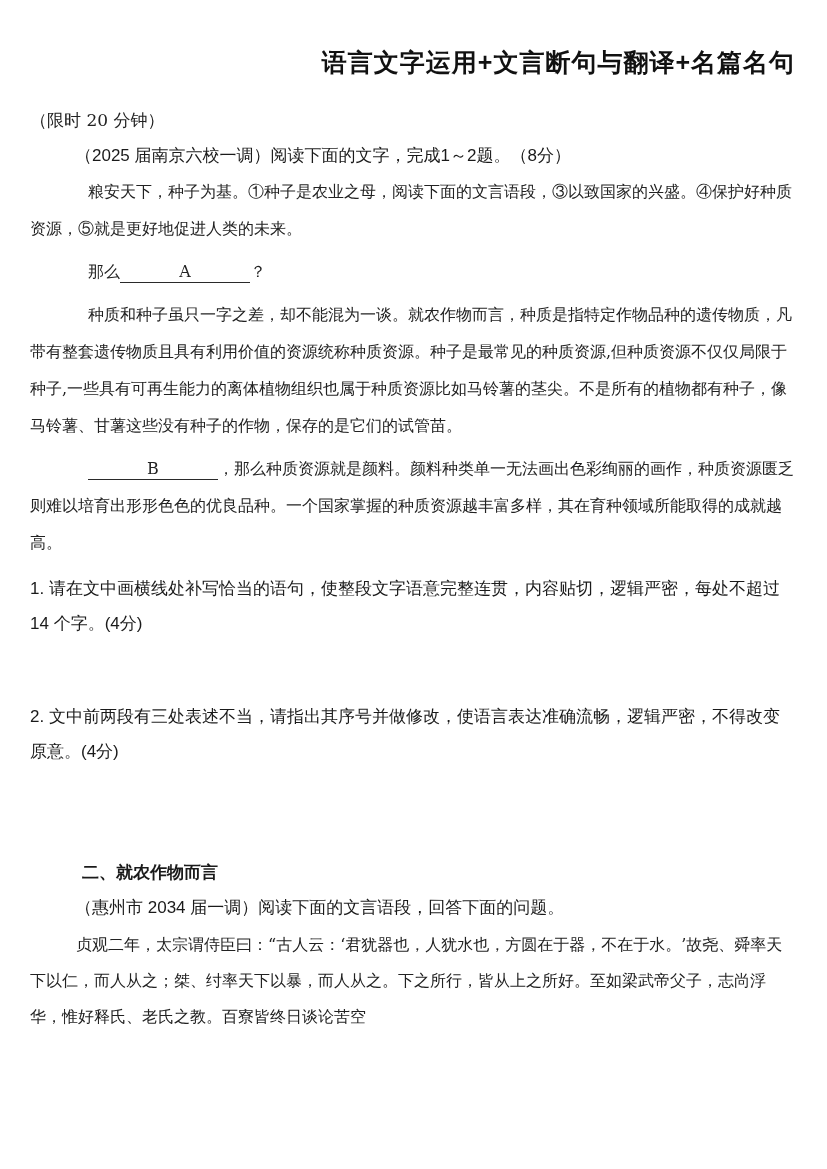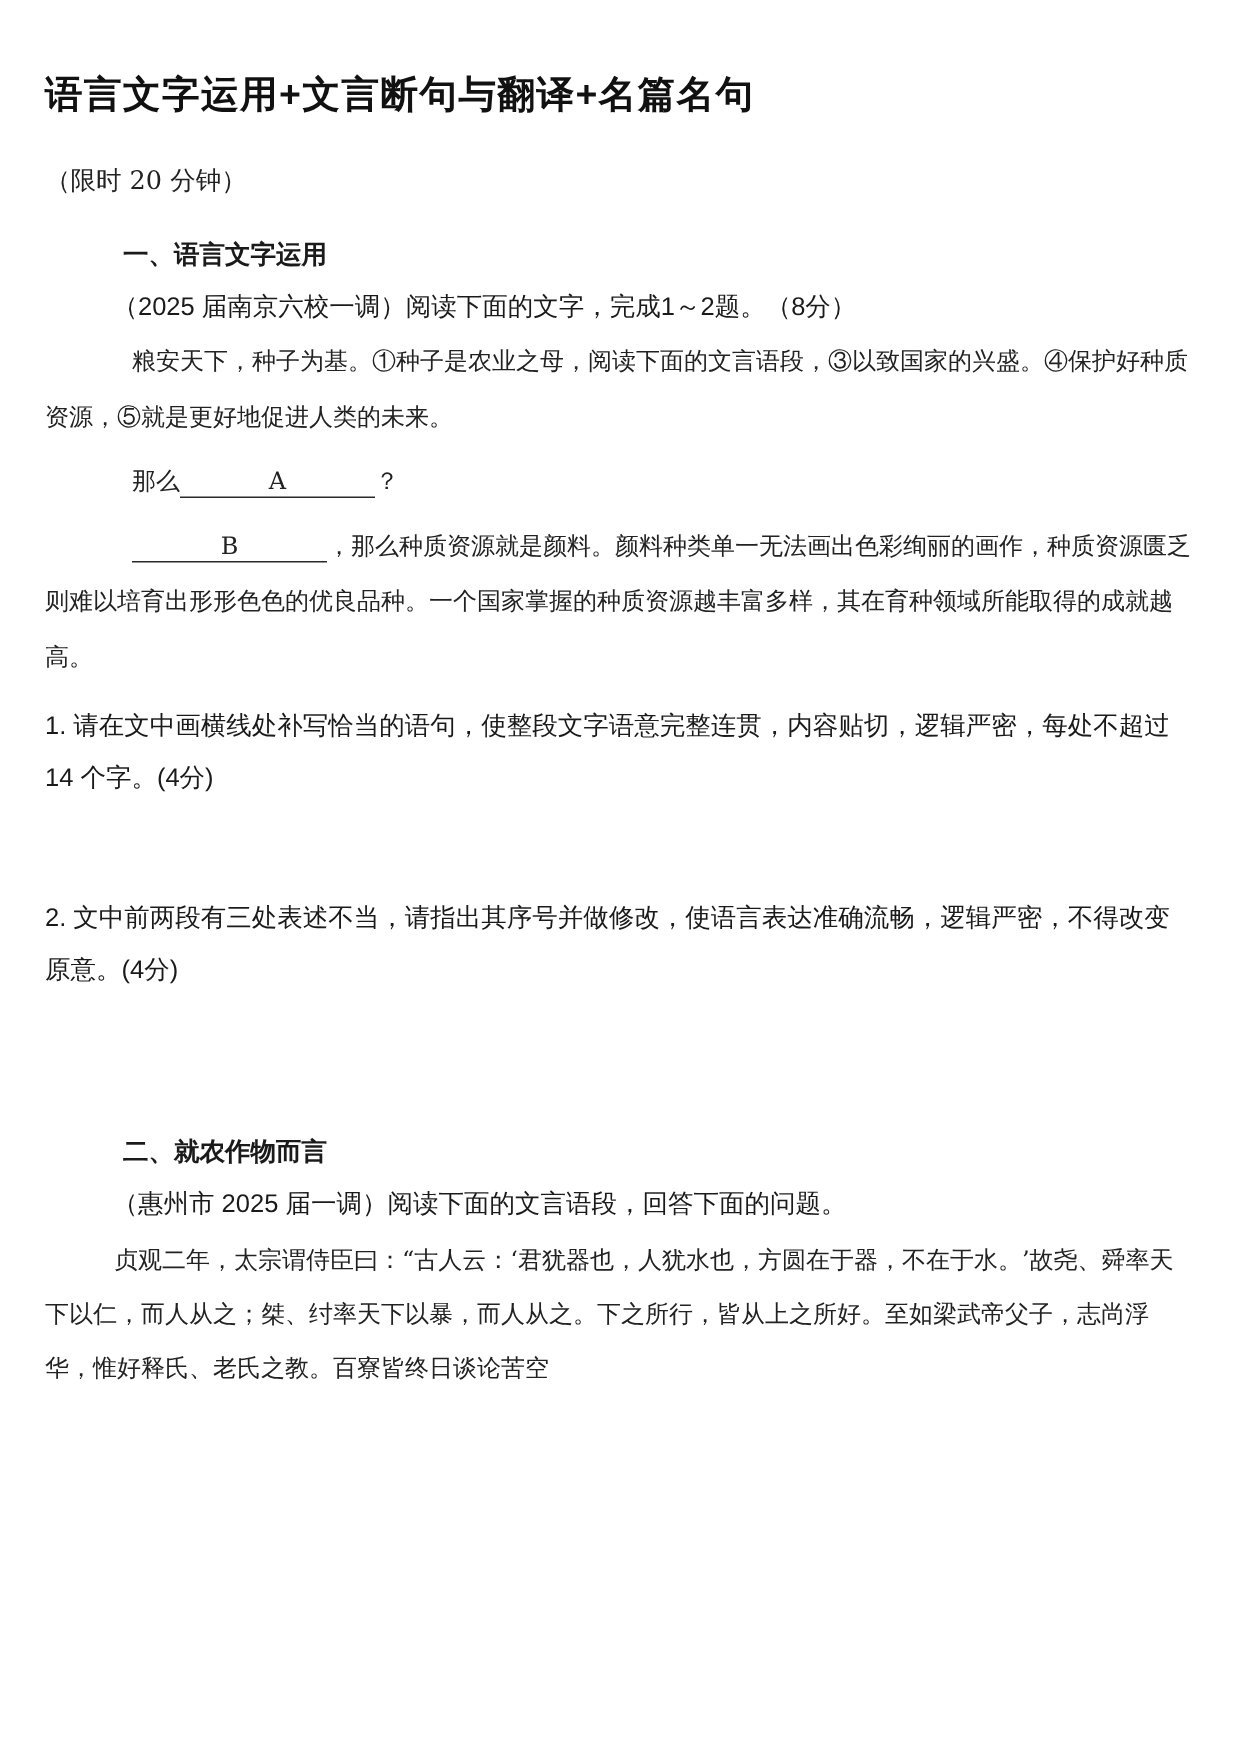--- a/index.html
+++ b/index.html
@@ -12,21 +12,21 @@
     width: 827px;
     min-height: 1169px;
     margin: 0 auto;
     background: #ffffff;
     color: #1f1f1f;
     box-sizing: border-box;
     padding: 46px 32px 40px 30px;
     font-family: "DejaVu Serif", serif;
   }
   .doc-title {
-    text-align: left;
+    text-align: right;
     font-family: "Liberation Sans", sans-serif;
     font-size: 25px;
     font-weight: 700;
     letter-spacing: 1px;
     color: #111;
     margin: 0 0 0 0;
   }
   .subtitle {
     font-size: 17px;
     margin-top: 30px;
@@ -80,45 +80,45 @@
 </style>
 </head>
 <body>
 
 <div class="page">
 
   <h1 class="doc-title">语言文字运用+文言断句与翻译+名篇名句</h1>
 
   <div class="subtitle">（限时 20 分钟）</div>
 
-  <div class="sec-heading">一、语言文字运用</div>
 
   <div class="intro">（2025 届南京六校一调）阅读下面的文字，完成1～2题。（8分）</div>
 
   <p class="para">粮安天下，种子为基。①种子是农业之母，阅读下面的文言语段，③以致国家的兴盛。④保护好种质资源，⑤就是更好地促进人类的未来。</p>
 
 
   <p class="para">
     <span>那么</span><span class="blank">A</span><span>？</span>
   </p>
 
+  <p class="para">种质和种子虽只一字之差，却不能混为一谈。就农作物而言，种质是指特定作物品种的遗传物质，凡带有整套遗传物质且具有利用价值的资源统称种质资源。种子是最常见的种质资源,但种质资源不仅仅局限于种子,一些具有可再生能力的离体植物组织也属于种质资源比如马铃薯的茎尖。不是所有的植物都有种子，像马铃薯、甘薯这些没有种子的作物，保存的是它们的试管苗。</p>
 
   <p class="para">
     <span class="blank">B</span><span>，那么种质资源就是颜料。颜料种类单一无法画出色彩绚丽的画作，种质资源匮乏则难以培育出形形色色的优良品种。一个国家掌握的种质资源越丰富多样，其在育种领域所能取得的成就越高。</span>
   </p>
 
   <p class="question">1. 请在文中画横线处补写恰当的语句，使整段文字语意完整连贯，内容贴切，逻辑严密，每处不超过 14 个字。(4分)</p>
 
   <div class="answer-space-1"></div>
 
   <p class="question">2. 文中前两段有三处表述不当，请指出其序号并做修改，使语言表达准确流畅，逻辑严密，不得改变原意。(4分)</p>
 
   <div class="answer-space-2"></div>
 
   <div class="sec-heading">二、就农作物而言</div>
 
-  <div class="intro">（惠州市 2025 届一调）阅读下面的文言语段，回答下面的问题。</div>
+  <div class="intro">（惠州市 2034 届一调）阅读下面的文言语段，回答下面的问题。</div>
 
   <p class="passage">
     <span>贞观二年，太宗谓侍臣曰：“古人云：‘君犹器也，人犹水也，方圆在于器，不在于水。’故尧、舜率天下以仁，而人从之；桀、纣率天下以暴，而人从之。下之所行，皆从上之所好。至如梁武帝父子，志尚浮华，惟好释氏、老氏之教。百寮皆终日谈论苦空</span>
   </p>
 
 </div>
 
 </body></html>

